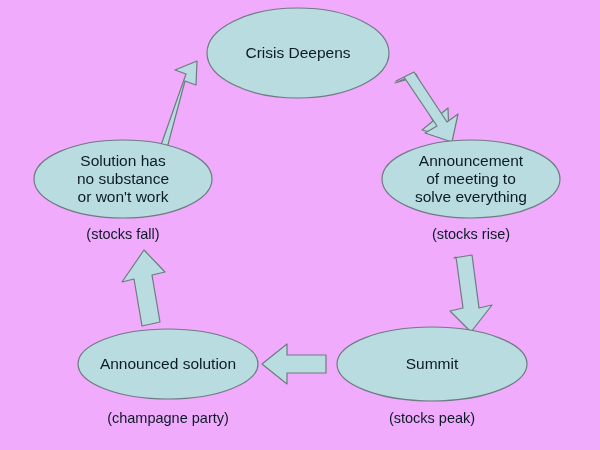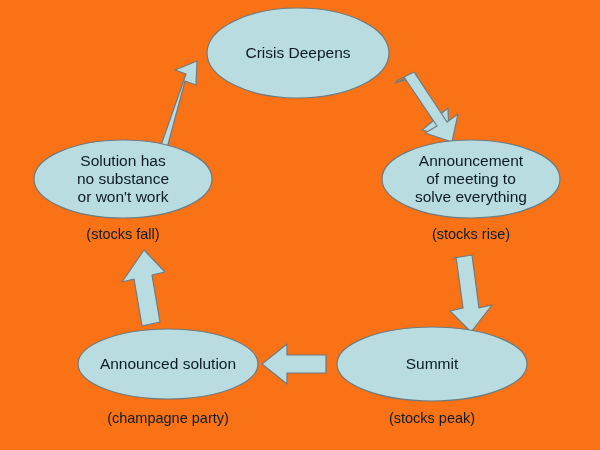--- a/index.html
+++ b/index.html
@@ -10,21 +10,21 @@
   body {
     width: 600px;
     height: 450px;
     font-family: "Liberation Sans", sans-serif;
     overflow: hidden;
   }
   #canvas {
     position: relative;
     width: 600px;
     height: 450px;
-    background: #f97316;
+    background: #f0abfc;
   }
   #diagram-svg {
     position: absolute;
     left: 0;
     top: 0;
     width: 600px;
     height: 450px;
   }
   .node-label {
     font-family: "Liberation Sans", sans-serif;

